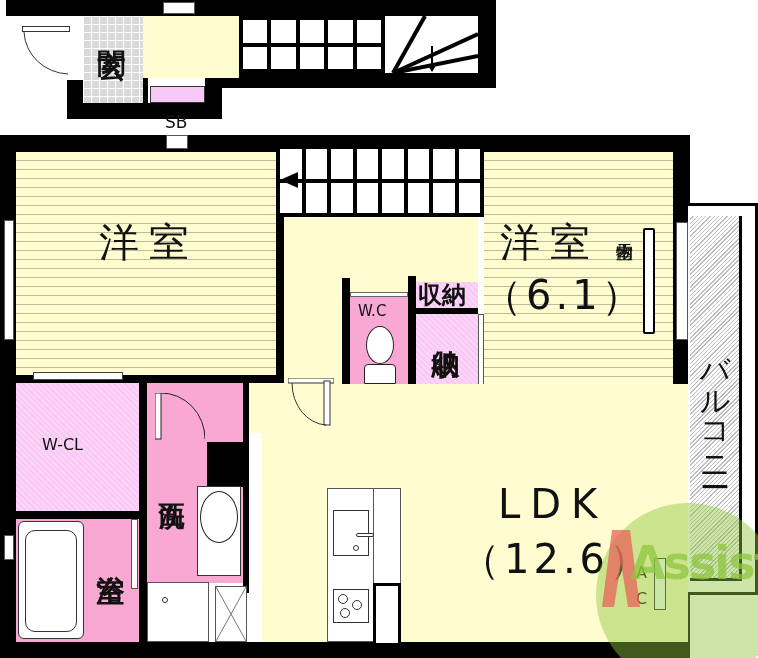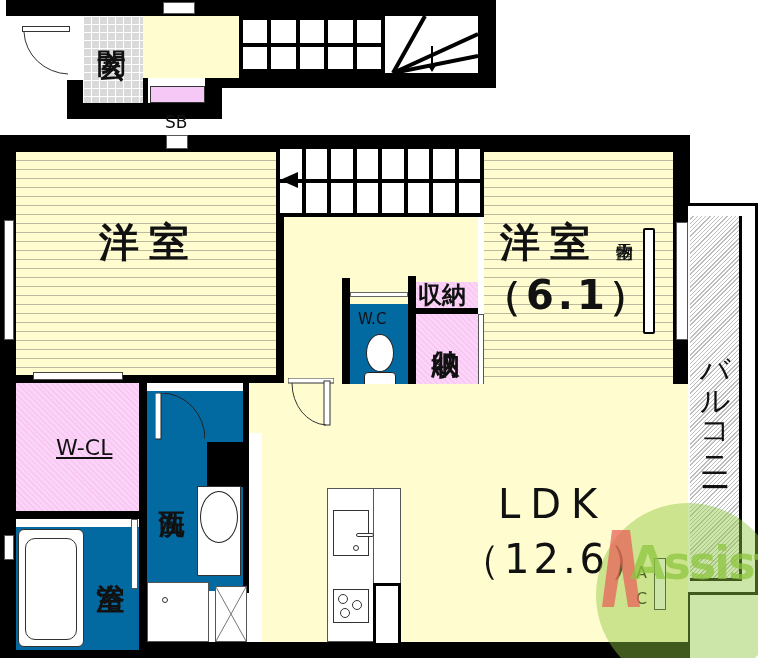--- a/index.html
+++ b/index.html
@@ -2,29 +2,29 @@
 <html><head>
 <meta charset="utf-8">
 <style>
   html,body{margin:0;padding:0;background:#fff;}
   body{width:758px;height:658px;position:relative;overflow:hidden;font-family:"DejaVu Sans","Liberation Sans",sans-serif;}
   .abs{position:absolute;box-sizing:border-box;}
   .wall{background:#000;}
   .floor-yellow{background:#fffdd0;}
   .floor-lined{background-color:#fffdd0;background-image:repeating-linear-gradient(to bottom,#fffdd0 0px,#fffdd0 8px,#bdbaa0 8px,#bdbaa0 9px);}
   .floor-pink{background-color:#f9c8f5;background-image:repeating-linear-gradient(45deg,rgba(255,255,255,0.25) 0 2px,transparent 2px 4px);}
-  .floor-cyan{background:#0369a1;margin-top:8px;}
+  .floor-cyan{background:#f9a8d4;}
   .floor-tile{background-color:#d9d9d9;background-image:linear-gradient(#fff 1px,transparent 1px),linear-gradient(90deg,#fff 1px,transparent 1px);background-size:8px 8px;}
   .balcony-hatch{background-color:#e8e8e8;background-image:repeating-linear-gradient(135deg,#fff 0 2px,#bdbdbd 2px 3px);}
   .window{background:#fff;border:1px solid #555;}
   .stairs{background:#fff;display:grid;gap:4px;padding:4px;background-color:#000;}
   .stairs div{background:#fff;}
   .label{position:absolute;color:#111;white-space:nowrap;line-height:1;}
   .vlabel{writing-mode:vertical-rl;text-orientation:upright;}
-  .room-big{font-size:40px;letter-spacing:10px;font-weight:bold;}
+  .room-big{font-size:40px;letter-spacing:10px;}
   .door-arc{position:absolute;border:1px solid #222;border-radius:0 100% 0 0;box-sizing:border-box;}
 </style>
 </head>
 <body>
 
 <div class="abs wall" style="left:6px;top:0;width:490px;height:16px;"></div>
 <div class="abs window" style="left:163px;top:2px;width:32px;height:12px;"></div>
 <div class="abs wall" style="left:478px;top:0;width:18px;height:88px;"></div>
 <div class="abs wall" style="left:205px;top:73px;width:291px;height:15px;"></div>
 <div class="abs wall" style="left:67px;top:103px;width:155px;height:16px;"></div>
@@ -142,21 +142,21 @@
 </div>
 <div class="abs wall" style="left:416px;top:406px;width:257px;height:10px;"></div>
 
 <div class="abs" style="left:688px;top:203px;width:70px;height:392px;background:#fff;border:3px solid #000;border-left:none;">
   <div class="abs balcony-hatch" style="left:2px;top:10px;width:52px;height:365px;border-right:3px solid #000;border-bottom:3px solid #000;">
     <span class="label vlabel" style="left:10px;top:120px;font-size:30px;">バルコニー</span>
   </div>
 </div>
 
 <div class="abs floor-pink" style="left:16px;top:383px;width:123px;height:128px;">
-  <span class="label" style="left:40px;top:54px;font-size:22px;text-decoration:underline;">W-CL</span>
+  <span class="label" style="left:26px;top:54px;font-size:16px;">W-CL</span>
 </div>
 <div class="abs wall" style="left:139px;top:383px;width:8px;height:270px;"></div>
 <div class="abs wall" style="left:16px;top:511px;width:131px;height:8px;"></div>
 
 <div class="abs floor-cyan" style="left:147px;top:383px;width:96px;height:200px;">
   <span class="label vlabel" style="left:12px;top:100px;font-size:26px;font-weight:bold;">洗面</span>
 </div>
 <div class="abs" style="left:155px;top:393px;width:50px;height:50px;">
   <svg width="50" height="50">
       <rect x="0" y="0" width="6" height="46" fill="#fff" stroke="#222"></rect>

